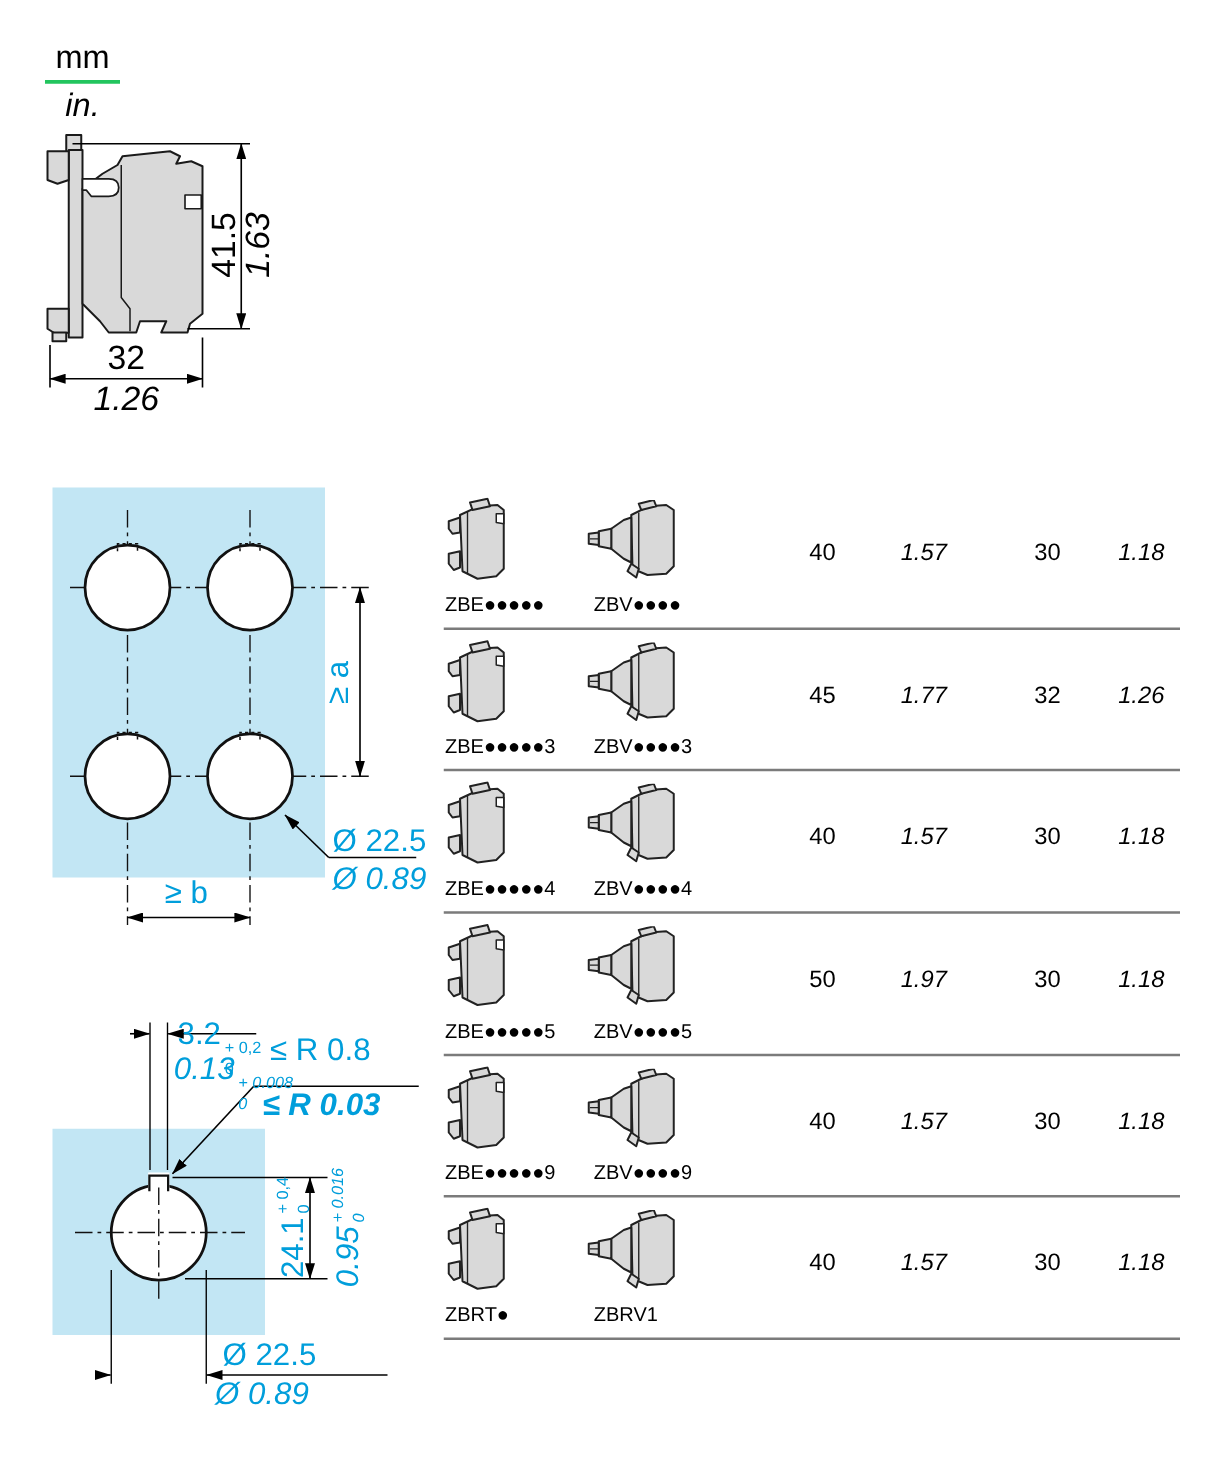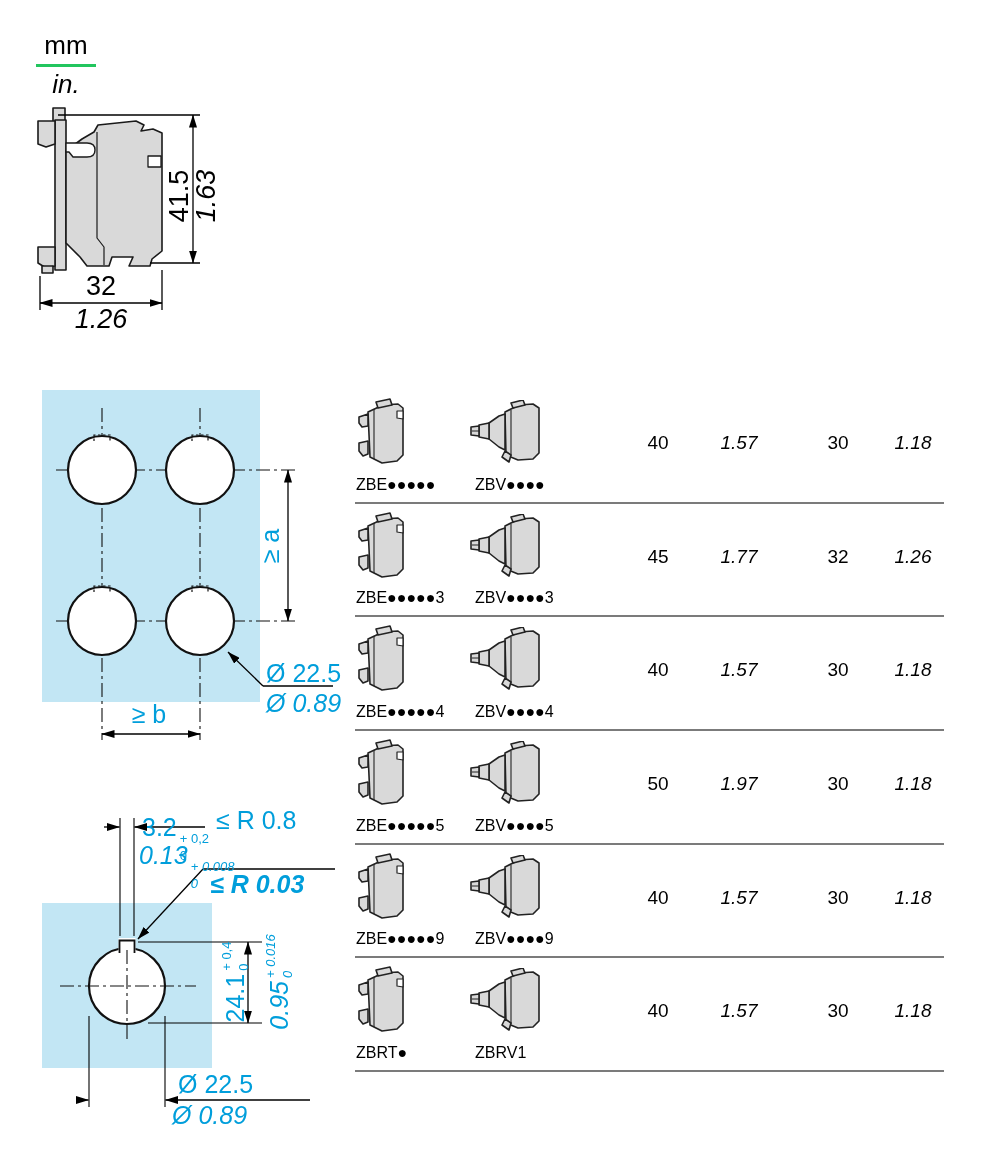--- a/index.html
+++ b/index.html
@@ -175,21 +175,21 @@
         <span>+ 0,2</span>
         <span>0</span>
       </span>
   </div>
   <div class="t cy it" style="left:139px;top:829px;margin-top:13px;">
     <span>0.13</span><span class="tolstack">
         <span>+ 0.008</span>
         <span>0</span>
       </span>
   </div>
-  <div class="t cy" style="left:216px;top:807px;">≤ R 0.8</div>
+  <div class="t cy" style="left:216px;top:827px;">≤ R 0.8</div>
   <div class="t cy it" style="left:210px;top:871px;font-weight:bold;">≤ R 0.03</div>
   <div class="t cy rotbox" style="left:182px;top:967px;width:105px;height:30px;">
     <span>24.1</span>
       <span class="tolstack">
         <span>+ 0,4</span>
         <span>0</span>
       </span>
   </div>
   <div class="t cy it rotbox" style="left:226px;top:967px;width:105px;height:30px;">
     <span>0.95</span>

